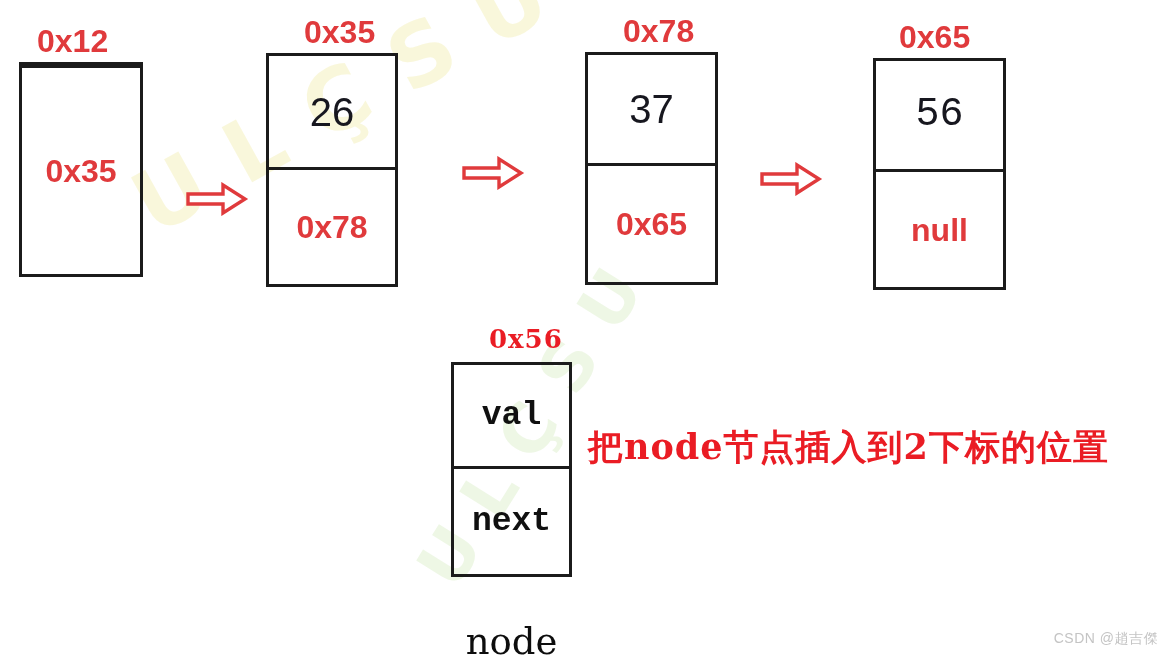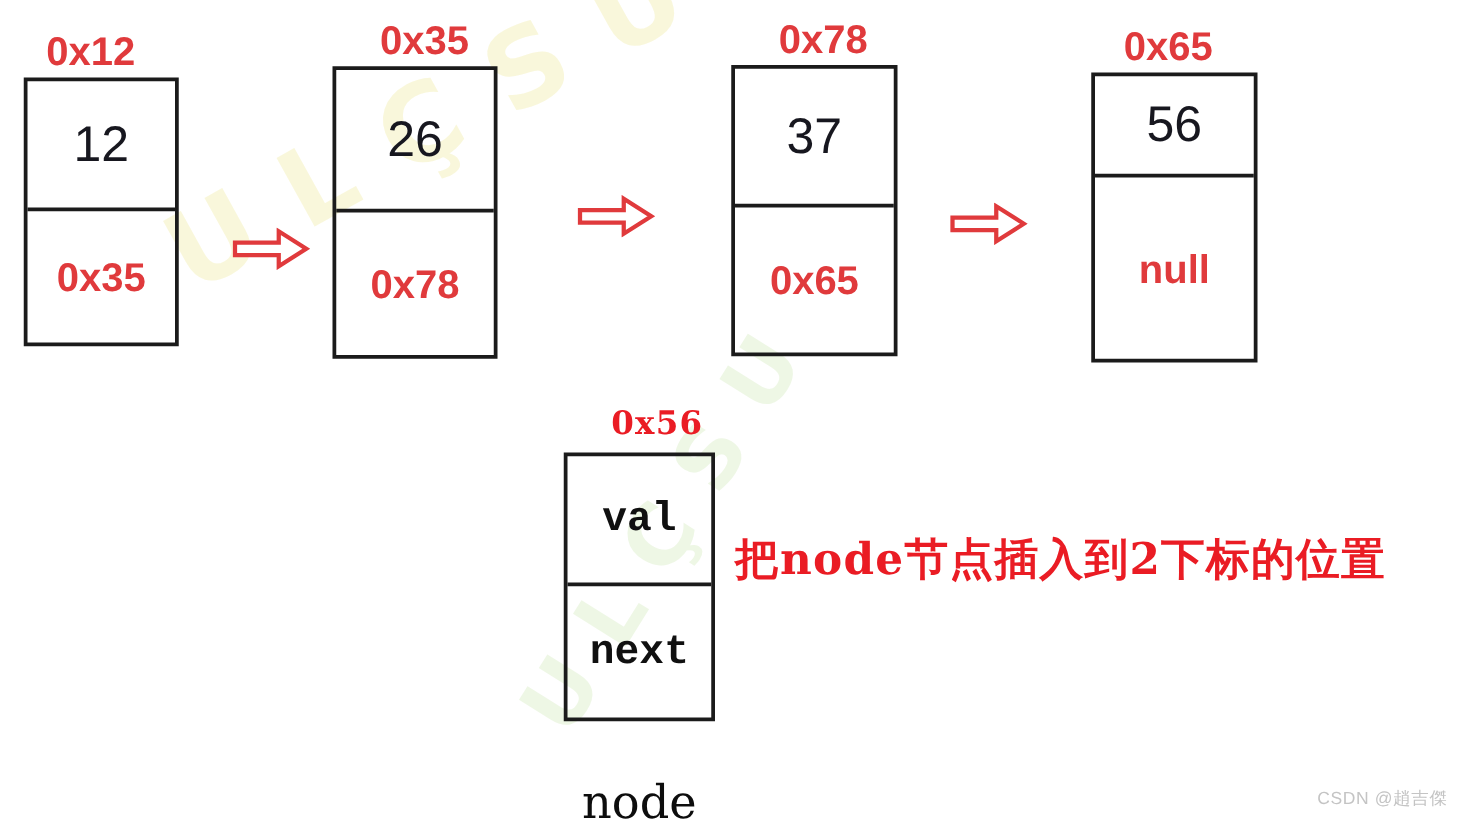--- a/index.html
+++ b/index.html
@@ -38,21 +38,21 @@
   }
   .cell-top{color:var(--value-ink,#17171f);font-size:40px;font-weight:500;}
   .cell-bottom{
     flex:1;border-top:3px solid var(--border-black,#1b1b1b);
     color:var(--node-red,#e03a3c);font-size:32px;font-weight:600;
   }
   
   .n1{left:19px;top:20px;}  .n1 .box{width:124px;height:215px;} .n1 .cell-top{height:101px;} .n1 .addr{transform:translateX(-20px);}
   .n2{left:266px;top:11px;} .n2 .box{width:132px;height:234px;} .n2 .cell-top{height:111px;}
   .n3{left:585px;top:10px;} .n3 .box{width:133px;height:233px;} .n3 .cell-top{height:108px;}
-  .n4{left:873px;top:16px;} .n4 .box{width:133px;height:232px;} .n4 .cell-top{height:78px;} .n4 .addr{transform:translateX(-12px);}
+  .n4{left:873px;top:16px;} .n4 .box{width:133px;height:232px;} .n4 .cell-top{height:108px;font-family:Liberation Mono, monospace;} .n4 .addr{transform:translateX(-12px);}
   
   .n5{left:451px;top:316px;}
   .n5 .addr{
     height:46px;line-height:46px;font-family:"DejaVu Serif",serif;
     font-size:26px;font-weight:700;letter-spacing:1px;
     color:var(--annotation-red,#ea1c24);
   }
   .n5 .box{width:121px;height:215px;}
   .n5 .cell-top{height:101px;}
   .n5 .cell{
@@ -89,21 +89,20 @@
 <body>
 
 <div class="canvas">
 
   <div class="bg-wm wm1">ULÇSU</div>
   <div class="bg-wm wm2">ULÇSU</div>
 
   <div class="node n1">
     <div class="addr">0x12</div>
     <div class="box">
-      <div class="cell cell-top">12</div>
       <div class="cell cell-bottom">0x35</div>
     </div>
   </div>
 
   <svg class="arrow a1" viewBox="0 0 62 34" aria-hidden="true">
     <path d="M2 12 H37 V3 L59 17 L37 31 V22 H2 Z"></path>
   </svg>
 
   <div class="node n2">
     <div class="addr">0x35</div>

